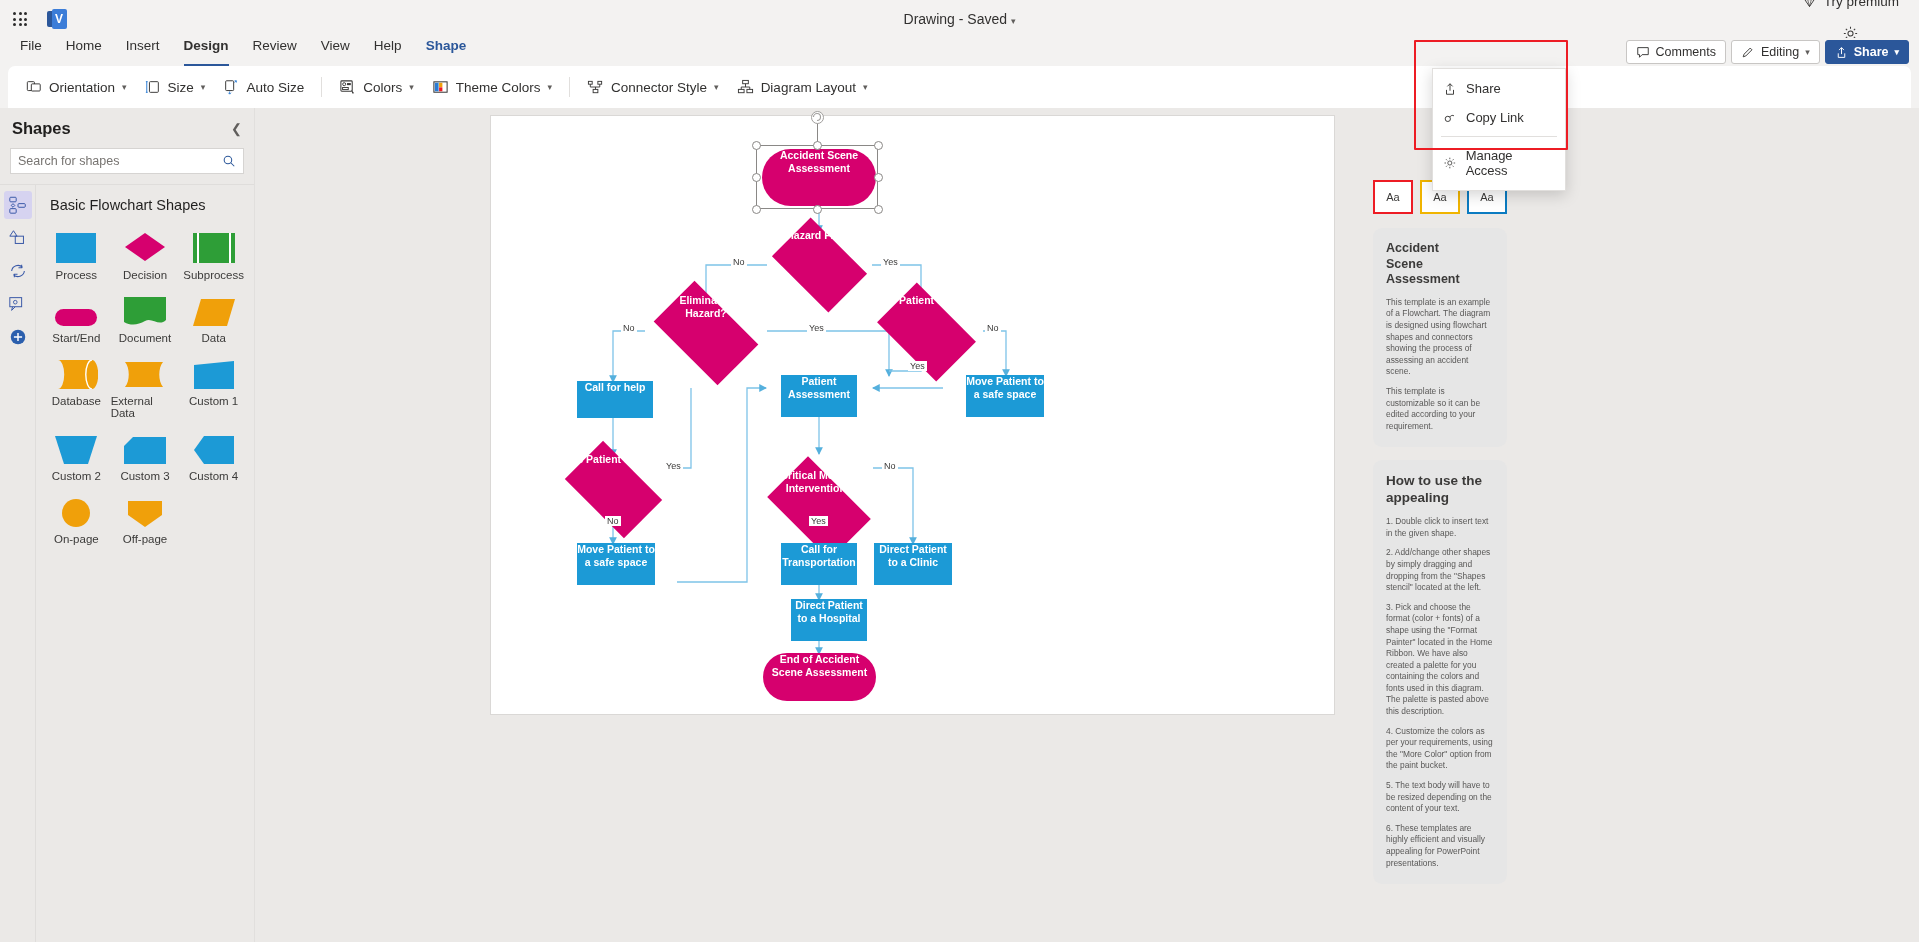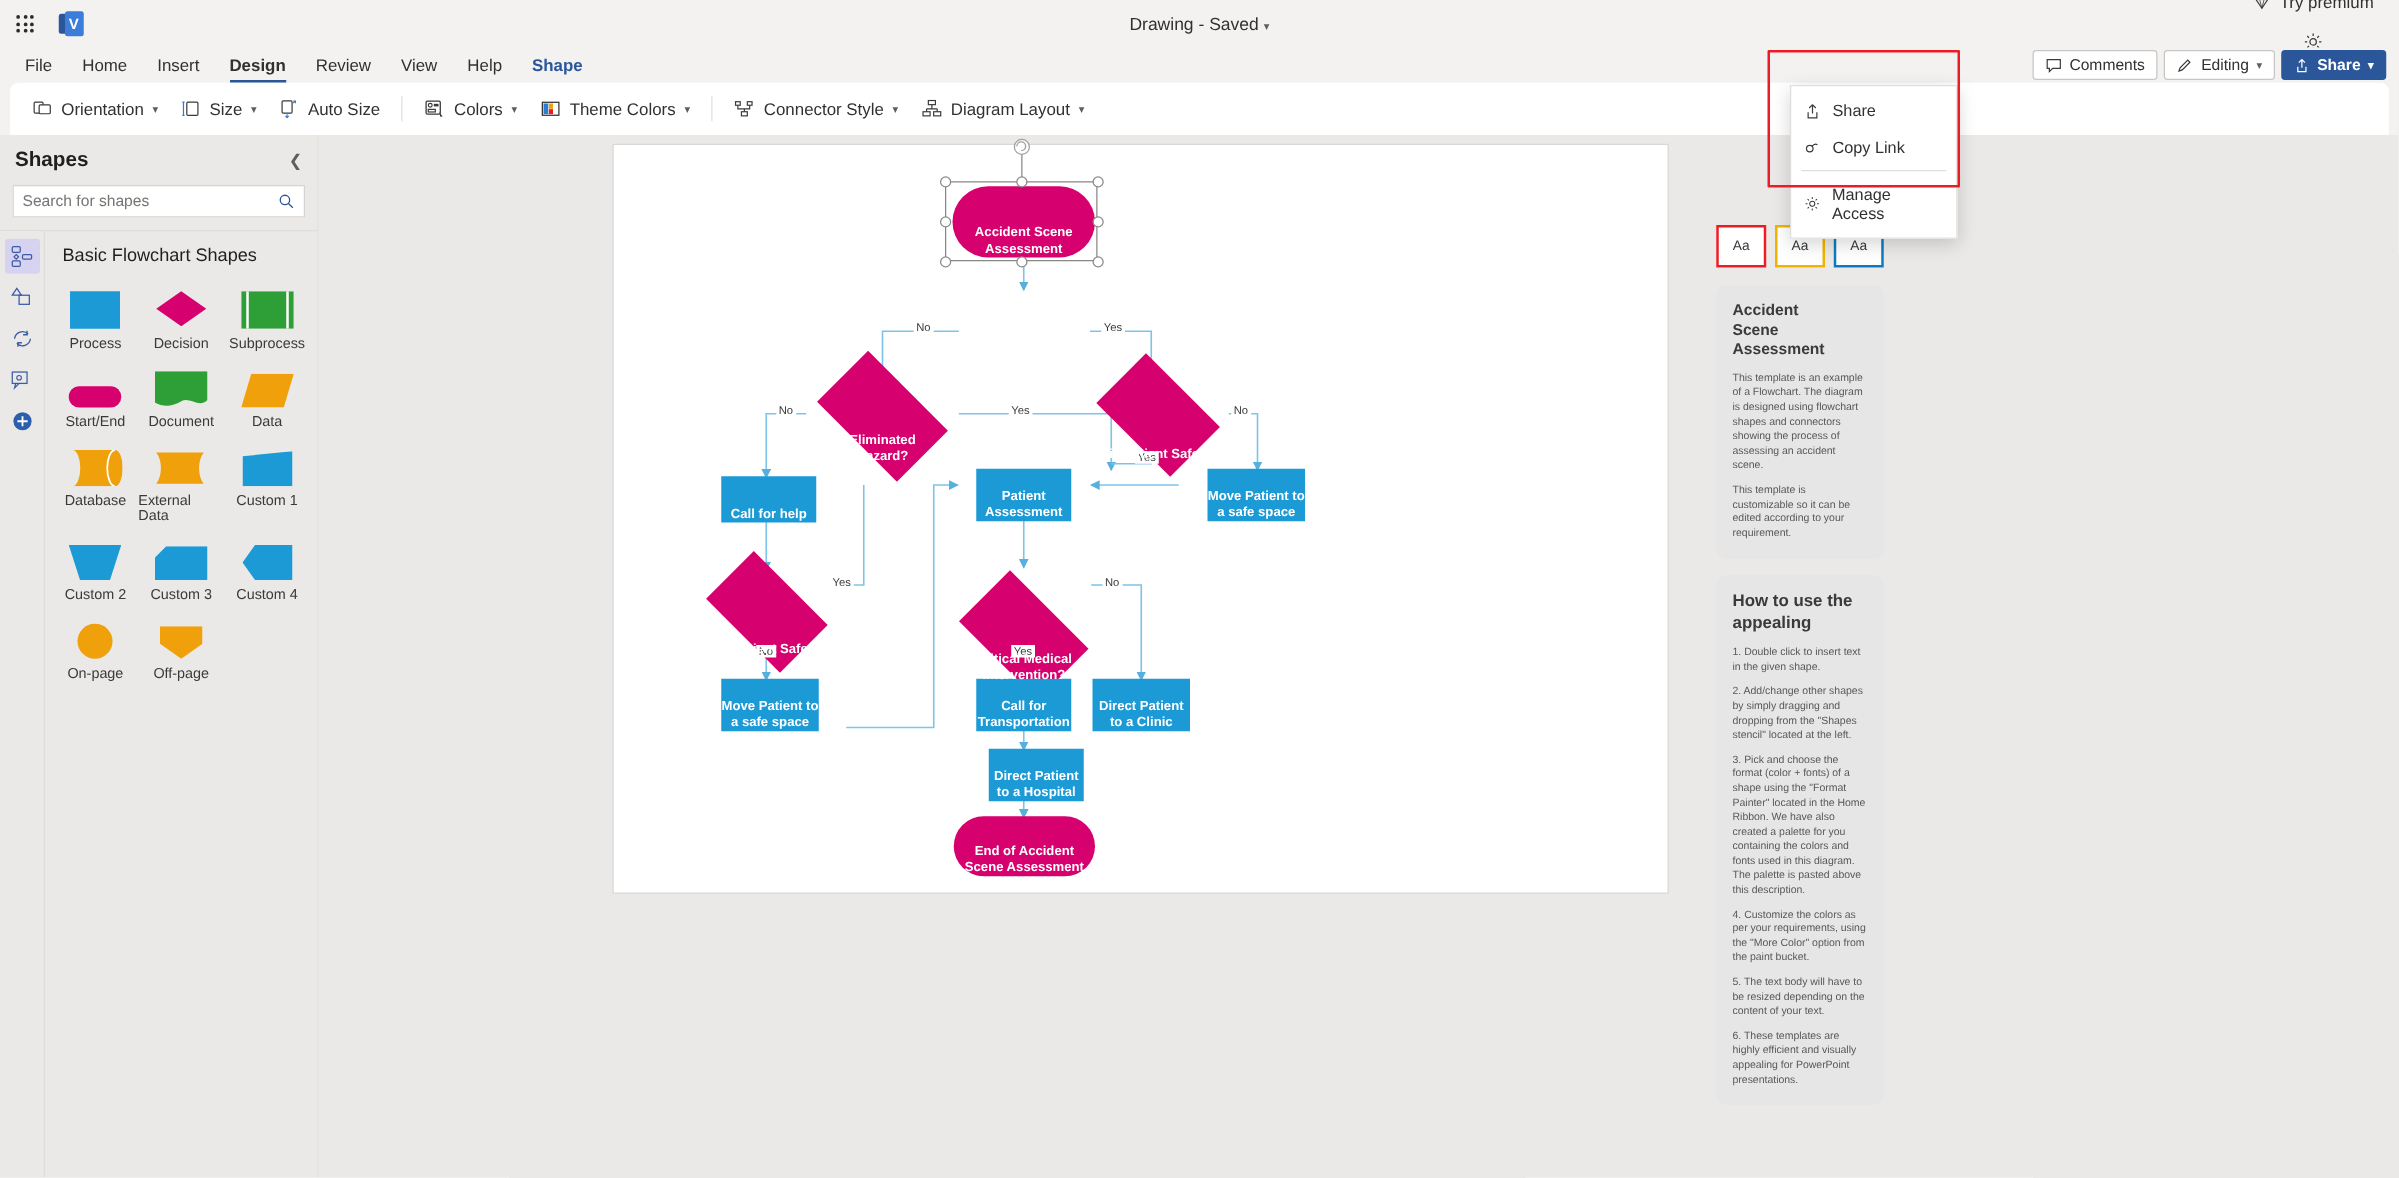--- a/index.html
+++ b/index.html
@@ -22,21 +22,21 @@
                  display:flex; align-items:center; justify-content:center; padding-left:4px; }
   .doctitle{ position:absolute; left:0; right:0; text-align:center; font-size:14px; color:#323130; pointer-events:none; }
   .doctitle span{ pointer-events:auto; cursor:pointer; }
   .tb-right{ margin-left:auto; display:flex; align-items:center; gap:6px; padding-right:14px;flex-direction:column; }
   .premium{ display:flex; align-items:center; gap:7px; font-size:13.5px; cursor:pointer; padding:4px 6px; border-radius:3px; }
   .gearbtn{ width:30px; height:30px; display:flex; align-items:center; justify-content:center; cursor:pointer; border-radius:3px; }
 
   
   .ribbonbar{ height:28px; background:#f3f2f1; display:flex; align-items:stretch; position:relative; }
   .tabs{ display:flex; align-items:stretch; padding-left:8px; }
-  .tab{ padding:0 12px; display:flex; align-items:center; font-size:13.5px; color:#323130; cursor:pointer; position:relative; }
+  .tab{ padding:0 12px; display:flex; font-size:13.5px; color:#323130; cursor:pointer; position:relative; }
   .tab.active{ font-weight:bold; }
   .tab.active::after{ content:""; position:absolute; left:12px; right:12px; bottom:0; height:2px; background:#2b579a; }
   .tab.ctx{ color:#2b579a; font-weight:bold; }
   .rb-right{ margin-left:auto; display:flex; align-items:center; gap:5px; padding-right:10px; }
   .pill{ display:flex; align-items:center; gap:6px; height:24px; padding:0 9px; border:1px solid #c8c6c4;
          background:#fff; border-radius:3px; font-size:12.5px; cursor:pointer; }
   .pill.sharebtn{ background:#2b579a; border-color:#2b579a; color:#fff; font-weight:bold; }
   .pill.editing{ border-color:#c8c6c4; }
 
   
@@ -86,21 +86,21 @@
   .swatch{ width:56px; height:34px; background:#fff; border:2.5px solid #ed1c24; display:flex; align-items:center; justify-content:center;
            font-size:11px; color:#3b3a39; cursor:pointer; }
   .card{ background:#e6e6e6; border-radius:9px; padding:13px 13px 15px; margin-bottom:13px; }
   .card h4{ font-size:12.5px; line-height:1.25; color:#3b3a39; margin-bottom:9px; }
   .card p{ font-size:8.4px; line-height:1.38; color:#595857; margin-bottom:8px; }
   .card p:last-child{ margin-bottom:0; }
   .card.howto h4{ font-size:13.5px; }
 
   
   .fc{ position:absolute; inset:0; }
-  .node{ position:absolute; display:flex; align-items:flex-end; justify-content:center; text-align:center;
+  .node{ position:absolute; display:flex; align-items:flex-start; justify-content:center; text-align:center;
          color:#fff; font-size:10.5px; line-height:1.22; font-weight:bold; }
   .n-proc{ background:#1c9ad6; }
   .n-term{ background:#d6006e; border-radius:30px; }
   .n-dec{ background:#d6006e; }
   .n-dec .dectxt{ position:relative; z-index:2; }
   .diamond{ position:absolute; inset:0; background:#d6006e; transform:rotate(45deg); }
   .edgelbl{ position:absolute; font-size:9px; color:#3b3a39; font-weight:normal; background:#fff; padding:0 2px; }
   
   .selbox{ position:absolute; border:1px solid #8a8886; }
   .handle{ position:absolute; width:9px; height:9px; background:#fff; border:1px solid #8a8886; border-radius:50%; }
@@ -526,20 +526,24 @@
             <path d="M328 466 V484" marker-end="url(#ah)"></path>
 
             <path d="M328 523 V538" marker-end="url(#ah)"></path>
           </g>
         </svg>
 
         <div class="node n-term" style="left:271px; top:33px; width:114px; height:57px;">
           <span>Accident Scene Assessment</span>
         </div>
 
+        <div class="node n-dec" style="left:276px; top:113px; width:105px; height:72px; background:transparent;">
+          <div class="diamond" style="transform:rotate(45deg) scale(.76);"></div>
+          <span class="dectxt">Hazard Free?</span>
+        </div>
 
         <div class="node n-dec" style="left:154px; top:178px; width:122px; height:78px; background:transparent;">
           <div class="diamond" style="transform:rotate(45deg) scale(.74);"></div>
           <span class="dectxt" style="width:70px;">Eliminated Hazard?</span>
         </div>
 
         <div class="node n-dec" style="left:379px; top:178px; width:113px; height:76px; background:transparent;">
           <div class="diamond" style="transform:rotate(45deg) scale(.74);"></div>
           <span class="dectxt">is Patient Safe?</span>
         </div>

